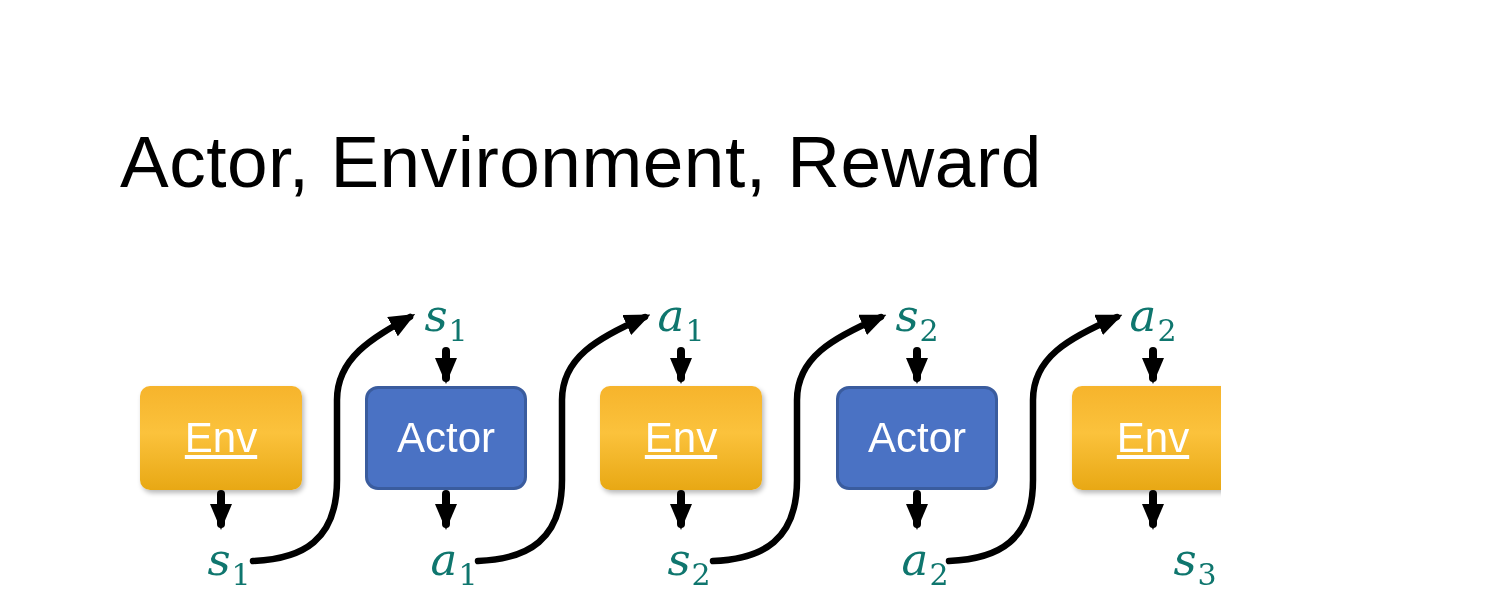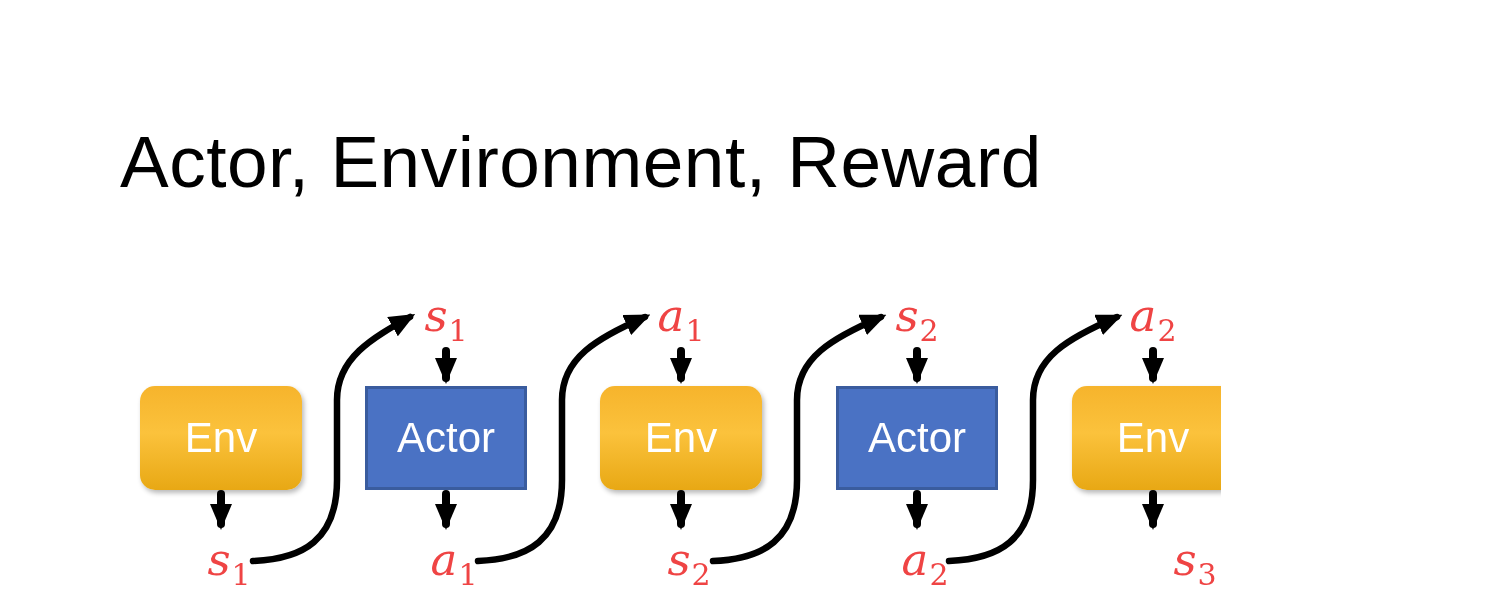--- a/index.html
+++ b/index.html
@@ -9,38 +9,39 @@
   }
   .title {
     position:absolute; left:120px; top:116px; margin:0;
     font-size:73px; font-weight:300; letter-spacing:0.5px;
     color:var(--title,#000); white-space:nowrap; line-height:1.25;
   }
   .box {
     position:absolute; top:386px; width:162px; height:104px;
     display:flex; align-items:center; justify-content:center;
     color:var(--box-text,#fff); font-size:42px; line-height:1;
-    box-sizing:border-box; white-space:nowrap;
+    box-sizing:border-box; white-space:nowrap;border-radius:13px;
   }
   .box.env {
     background:linear-gradient(180deg,
       var(--env-fill-top,#F6B42C) 0%,
       var(--env-fill-mid,#FBC23C) 45%,
       var(--env-fill-bottom,#E8A814) 100%);
-    border-radius:15px;
+    border-radius:10px;
     box-shadow:2px 3px 5px rgba(0,0,0,0.28);
+    text-decoration:underline;
   }
   .box.actor {
     background:var(--actor-fill,#4A72C4);
     border:3px solid var(--actor-border,#3A5C9E);
   }
   .mlabel {
     position:absolute; transform:translateX(-50%);
     font-family:"DejaVu Serif", serif; font-style:italic;
-    font-size:45px; line-height:44px; color:#ef4444; white-space:nowrap;
+    font-size:45px; line-height:44px; color:#0f766e; white-space:nowrap;
   }
   .mlabel sub {
     font-size:30px; font-style:normal;
     font-family:"DejaVu Serif", serif;
     vertical-align:-10px; line-height:1; margin-left:1px;
   }
   .mlabel.top { top:294px; }
   .mlabel.bottom { top:538px; }
   .arrows { position:absolute; left:0; top:0; pointer-events:none; }
   .arrow-path {

